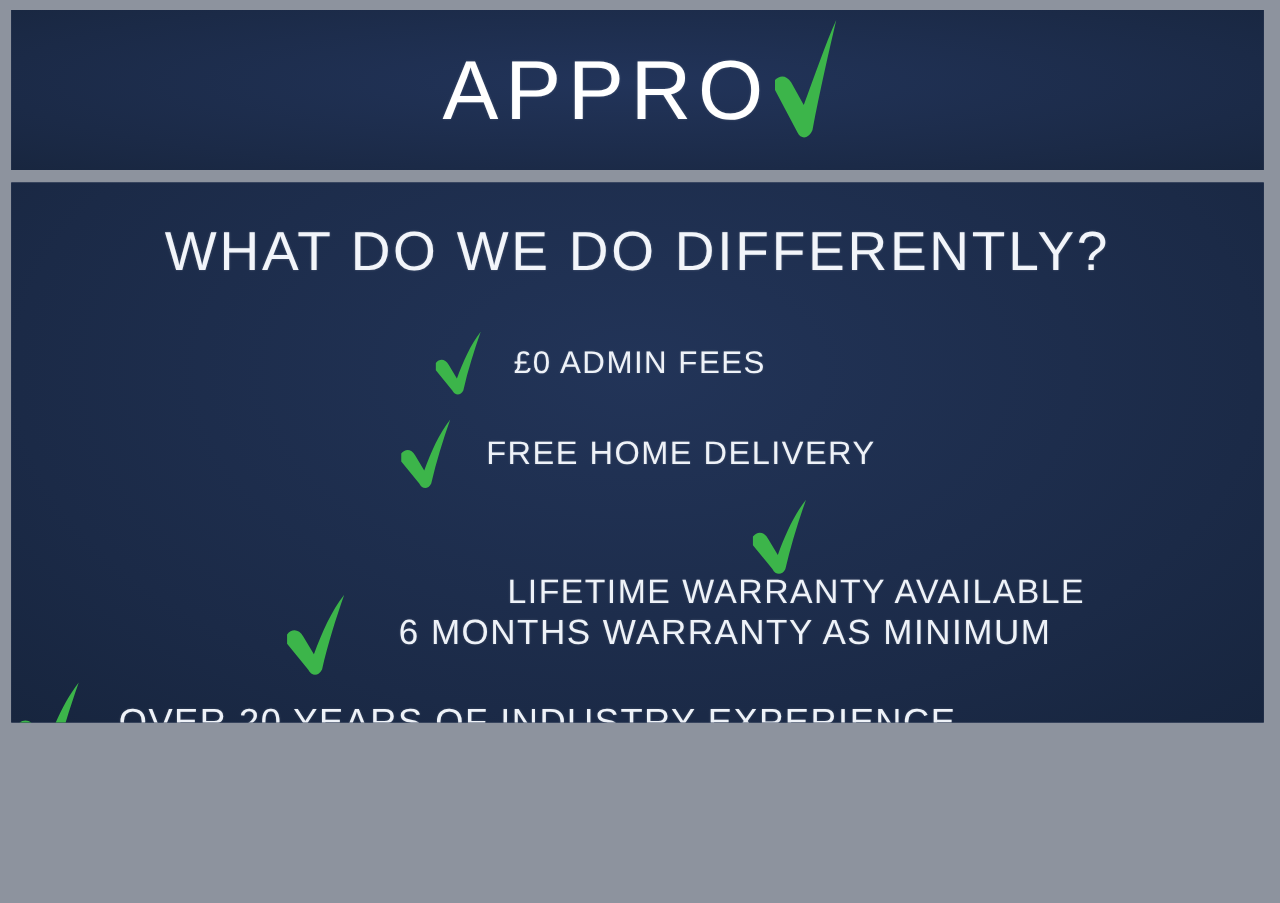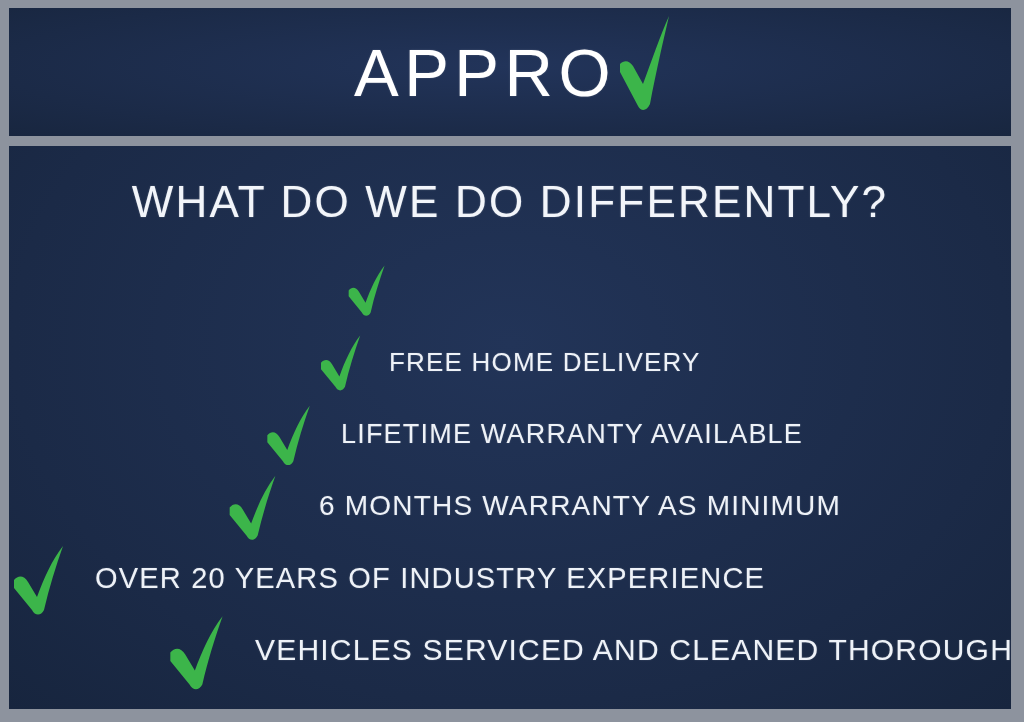--- a/index.html
+++ b/index.html
@@ -71,21 +71,21 @@
     height: 104px;
     overflow: visible;
   }
 
   
   .body-panel {
     position: absolute;
     left: 9px;
     top: 146px;
     width: 1002px;
-    height: 563px;
+    height: 432px;
     background: #1c2c4c;
     background-image: radial-gradient(ellipse at 50% 35%, #223458 0%, #1b2a47 70%, #17253e 100%);
     overflow: hidden;
   }
 
   .subheading {
     position: absolute;
     left: 0;
     right: 0;
     top: 34px;
@@ -124,21 +124,21 @@
     color: #eef2f8;
     font-weight: 300;
     letter-spacing: 1.2px;
     white-space: nowrap;
     text-shadow: 0 0 2px rgba(255,255,255,0.2);
   }
 
   
   .r0 { padding-left: 336px; }
   .r1 { padding-left: 308px; }
-  .r2 { padding-left: 254px; }
+  .r2 { padding-left: 254px; flex-direction: column; }
   .r3 { padding-left: 216px; gap: 12px; }
   .r4 { }
   .r5 { padding-left: 156px; }
 
   .r0 .benefit-label { font-size: 25px; }
   .r1 .benefit-label { font-size: 26px; }
   .r2 .benefit-label { font-size: 27px; }
   .r3 .benefit-label { font-size: 28px; }
   .r4 .benefit-label { font-size: 29px; }
   .r5 .benefit-label { font-size: 30px; }
@@ -173,20 +173,21 @@
     <div class="subheading">WHAT DO WE DO DIFFERENTLY?</div>
 
     <div class="benefit-list">
 
       <div class="benefit-row r0">
         <span class="tick">
           <svg viewBox="0 0 60 72" xmlns="http://www.w3.org/2000/svg" aria-hidden="true">
             <path d="M5 36 C9 31 15 31 19 38 L28 53 C35 34 43 16 54 2 C47 22 40 44 35 66 C32 72 26 72 23 66 L5 44 Z" fill="#3cb54a"></path>
           </svg>
         </span>
+        <span class="benefit-label">£0 ADMIN FEES</span>
       </div>
 
       <div class="benefit-row r1">
         <span class="tick">
           <svg viewBox="0 0 60 72" xmlns="http://www.w3.org/2000/svg" aria-hidden="true">
             <path d="M5 36 C9 31 15 31 19 38 L28 53 C35 34 43 16 54 2 C47 22 40 44 35 66 C32 72 26 72 23 66 L5 44 Z" fill="#3cb54a"></path>
           </svg>
         </span>
         <span class="benefit-label">FREE HOME DELIVERY</span>
       </div>

